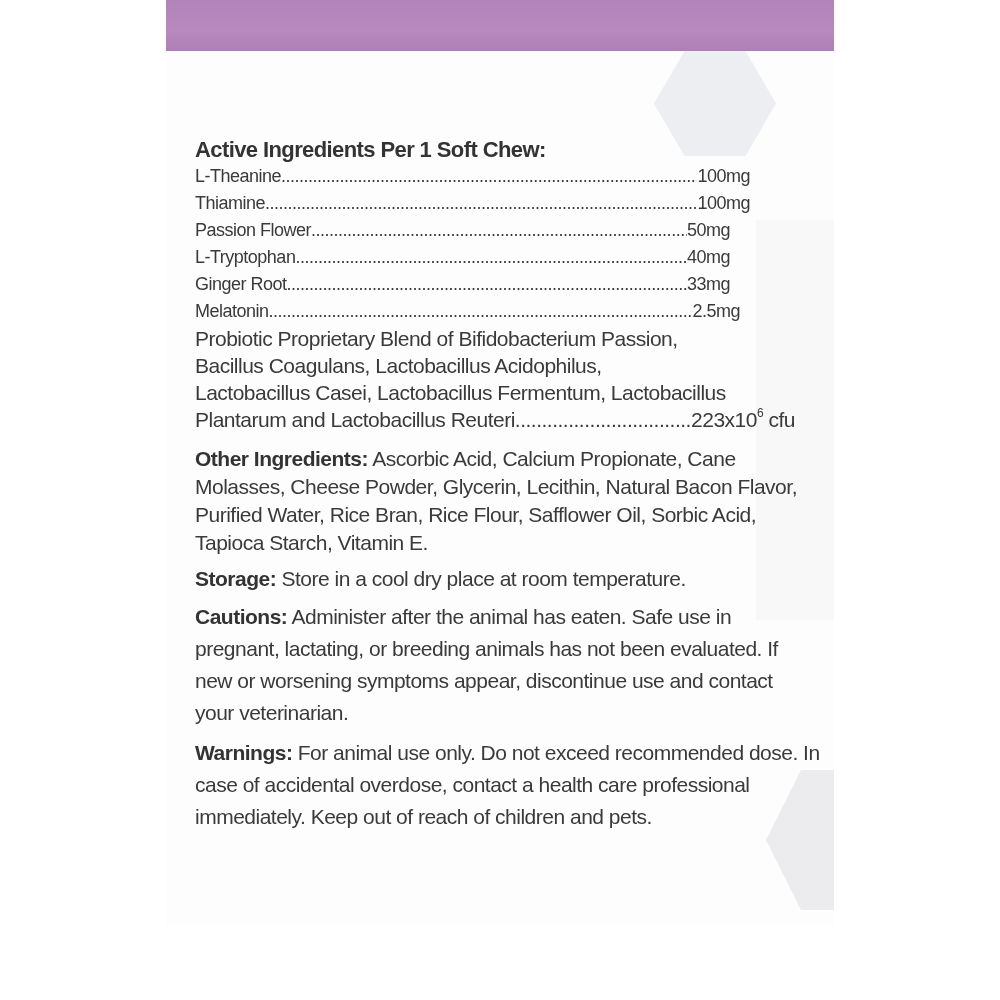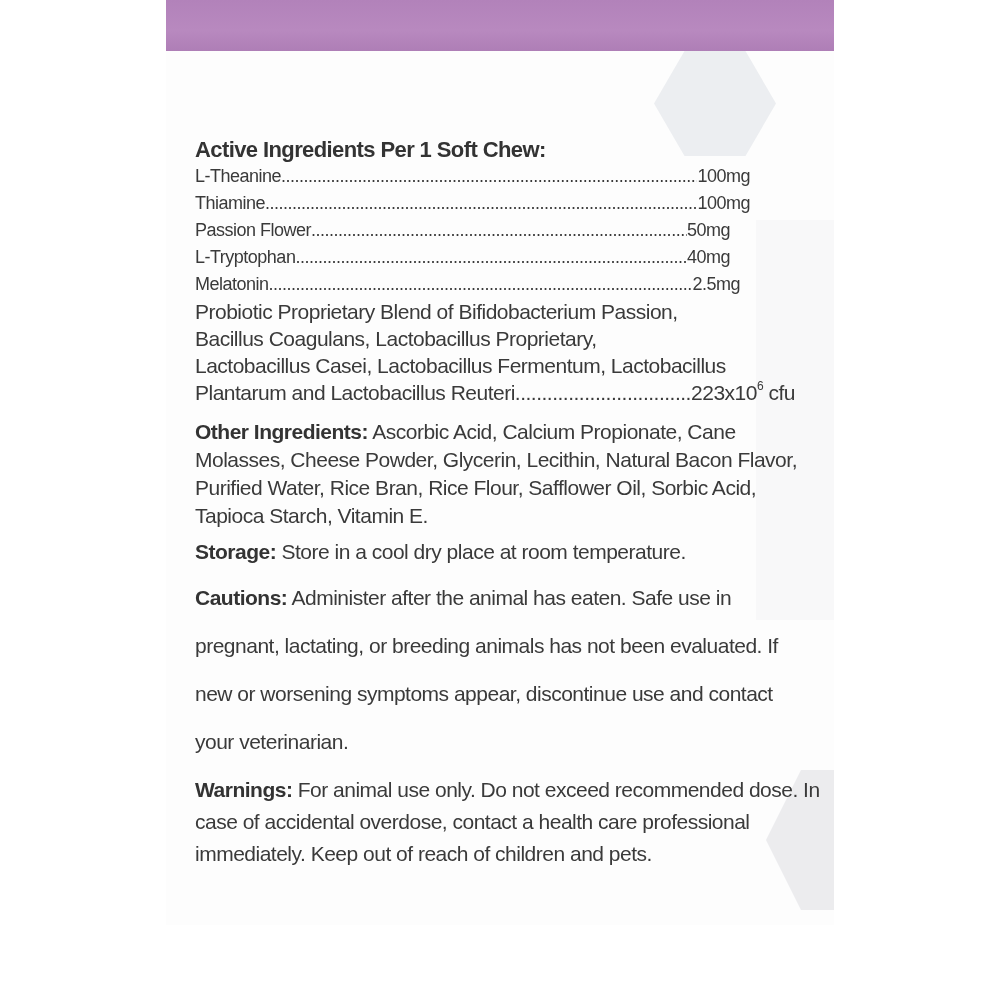--- a/index.html
+++ b/index.html
@@ -56,45 +56,50 @@
   <div class="row" style="width:535px">
     <span class="name">Passion Flower</span>
       <span class="dots"></span>
       <span class="val">50mg</span>
   </div>
   <div class="row" style="width:535px">
     <span class="name">L-Tryptophan</span>
       <span class="dots"></span>
       <span class="val"> 40mg</span>
   </div>
+  <div class="row" style="width:535px">
+    <span class="name">Ginger Root</span>
+      <span class="dots"></span>
+      <span class="val">33mg</span>
+  </div>
   <div class="row" style="width:545px">
     <span class="name">Melatonin</span>
       <span class="dots"></span>
       <span class="val">2.5mg</span>
   </div>
 
   <div class="para blend">
     <div>Probiotic Proprietary Blend of Bifidobacterium Passion,</div>
-    <div>Bacillus Coagulans, Lactobacillus Proprietary,</div>
+    <div>Bacillus Coagulans, Lactobacillus Acidophilus,</div>
     <div>Lactobacillus Casei, Lactobacillus Fermentum, Lactobacillus</div>
     <div class="blend-last">
       <span>Plantarum and Lactobacillus Reuteri</span>
         <span class="dots"></span>
         <span><span>223x10</span><sup>6</sup><span> cfu</span></span>
     </div>
   </div>
 
   <div class="section" style="margin-top:12px; width:615px">
     <b>Other Ingredients:</b><span> Ascorbic Acid, Calcium Propionate, Cane Molasses, Cheese Powder, Glycerin, Lecithin, Natural Bacon Flavor, Purified Water, Rice Bran, Rice Flour, Safflower Oil, Sorbic Acid, Tapioca Starch, Vitamin E.</span>
   </div>
 
   <div class="section" style="width:620px">
     <b>Storage:</b><span> Store in a cool dry place at room temperature.</span>
   </div>
 
-  <div class="section" style="line-height:48px; width:610px">
+  <div class="section" style="line-height:32px; width:610px">
     <b>Cautions:</b><span> Administer after the animal has eaten. Safe use in pregnant, lactating, or breeding animals has not been evaluated. If new or worsening symptoms appear, discontinue use and contact your veterinarian.</span>
   </div>
 
   <div class="section" style="line-height:32px; width:625px">
     <b>Warnings:</b><span> For animal use only. Do not exceed recommended dose. In case of accidental overdose, contact a health care professional immediately. Keep out of reach of children and pets.</span>
   </div>
 </div>
 
 </body></html>

